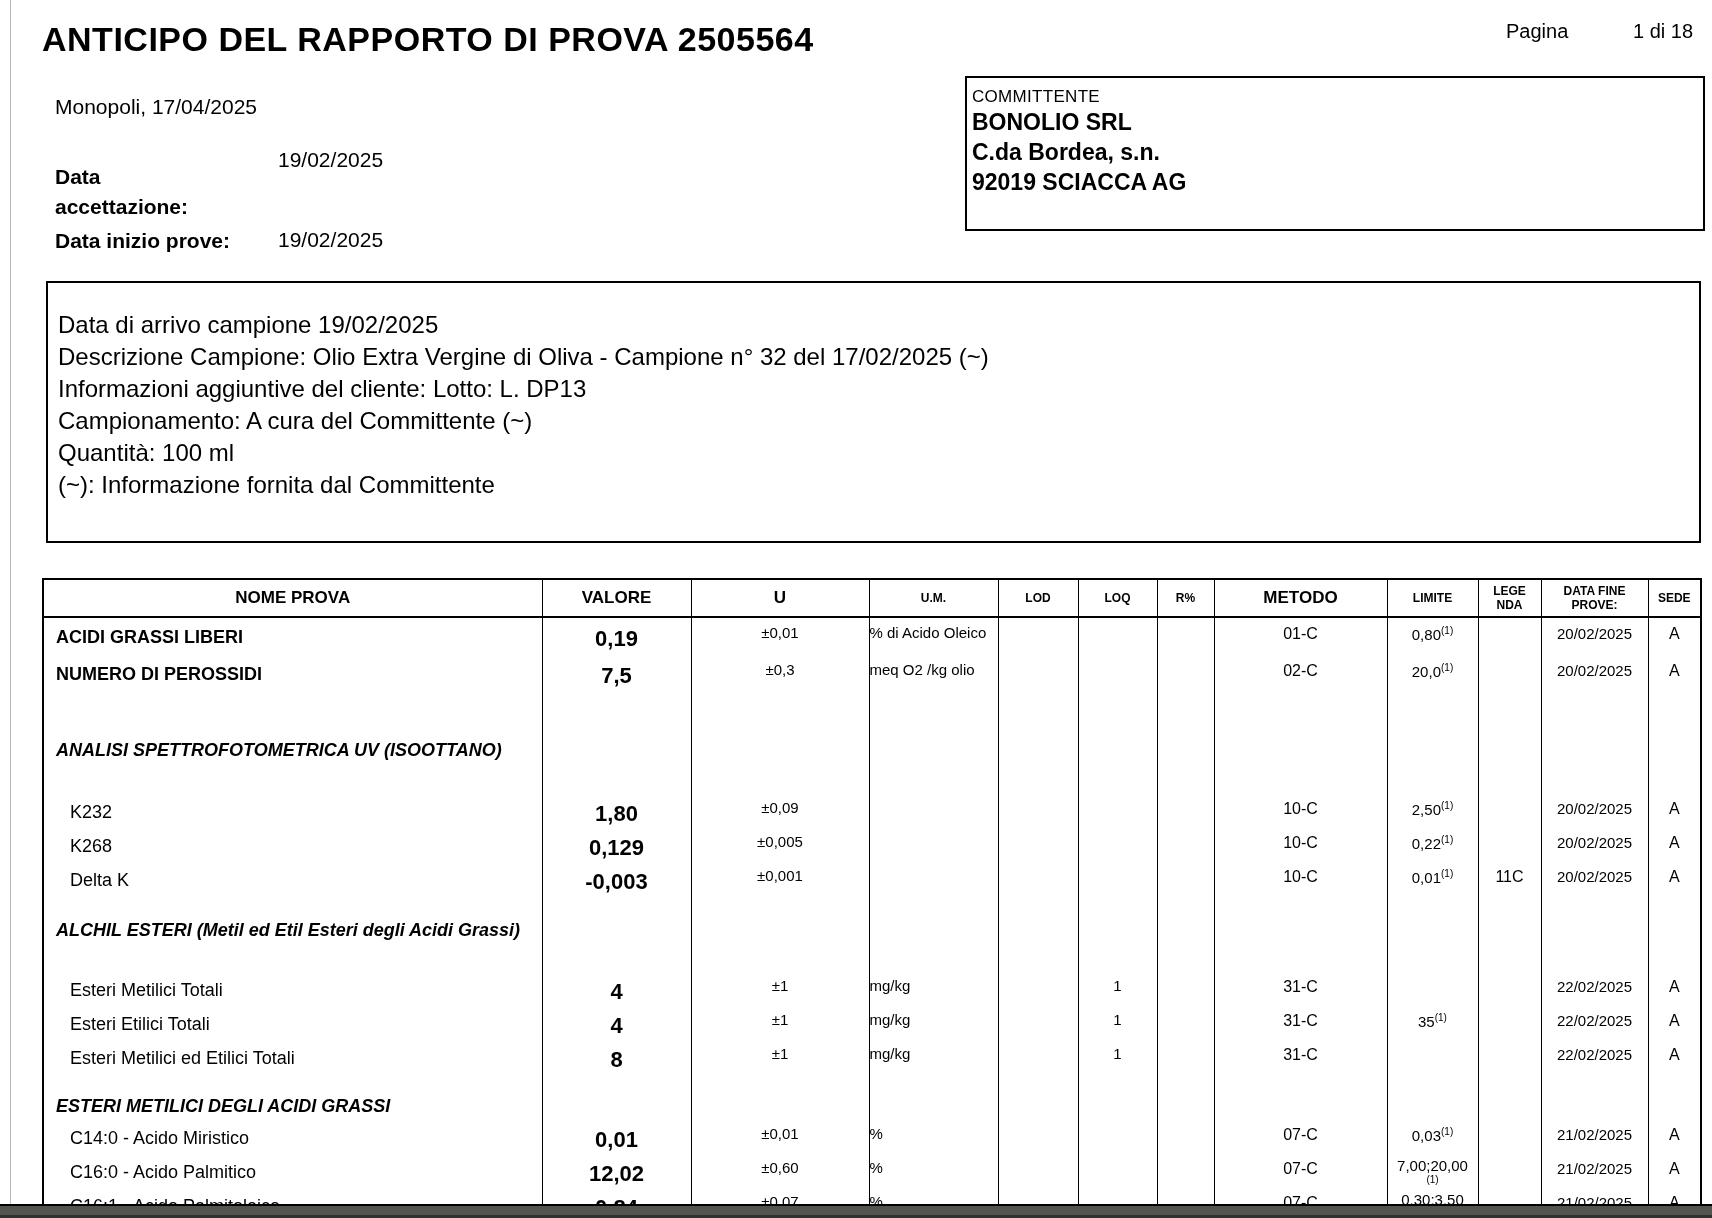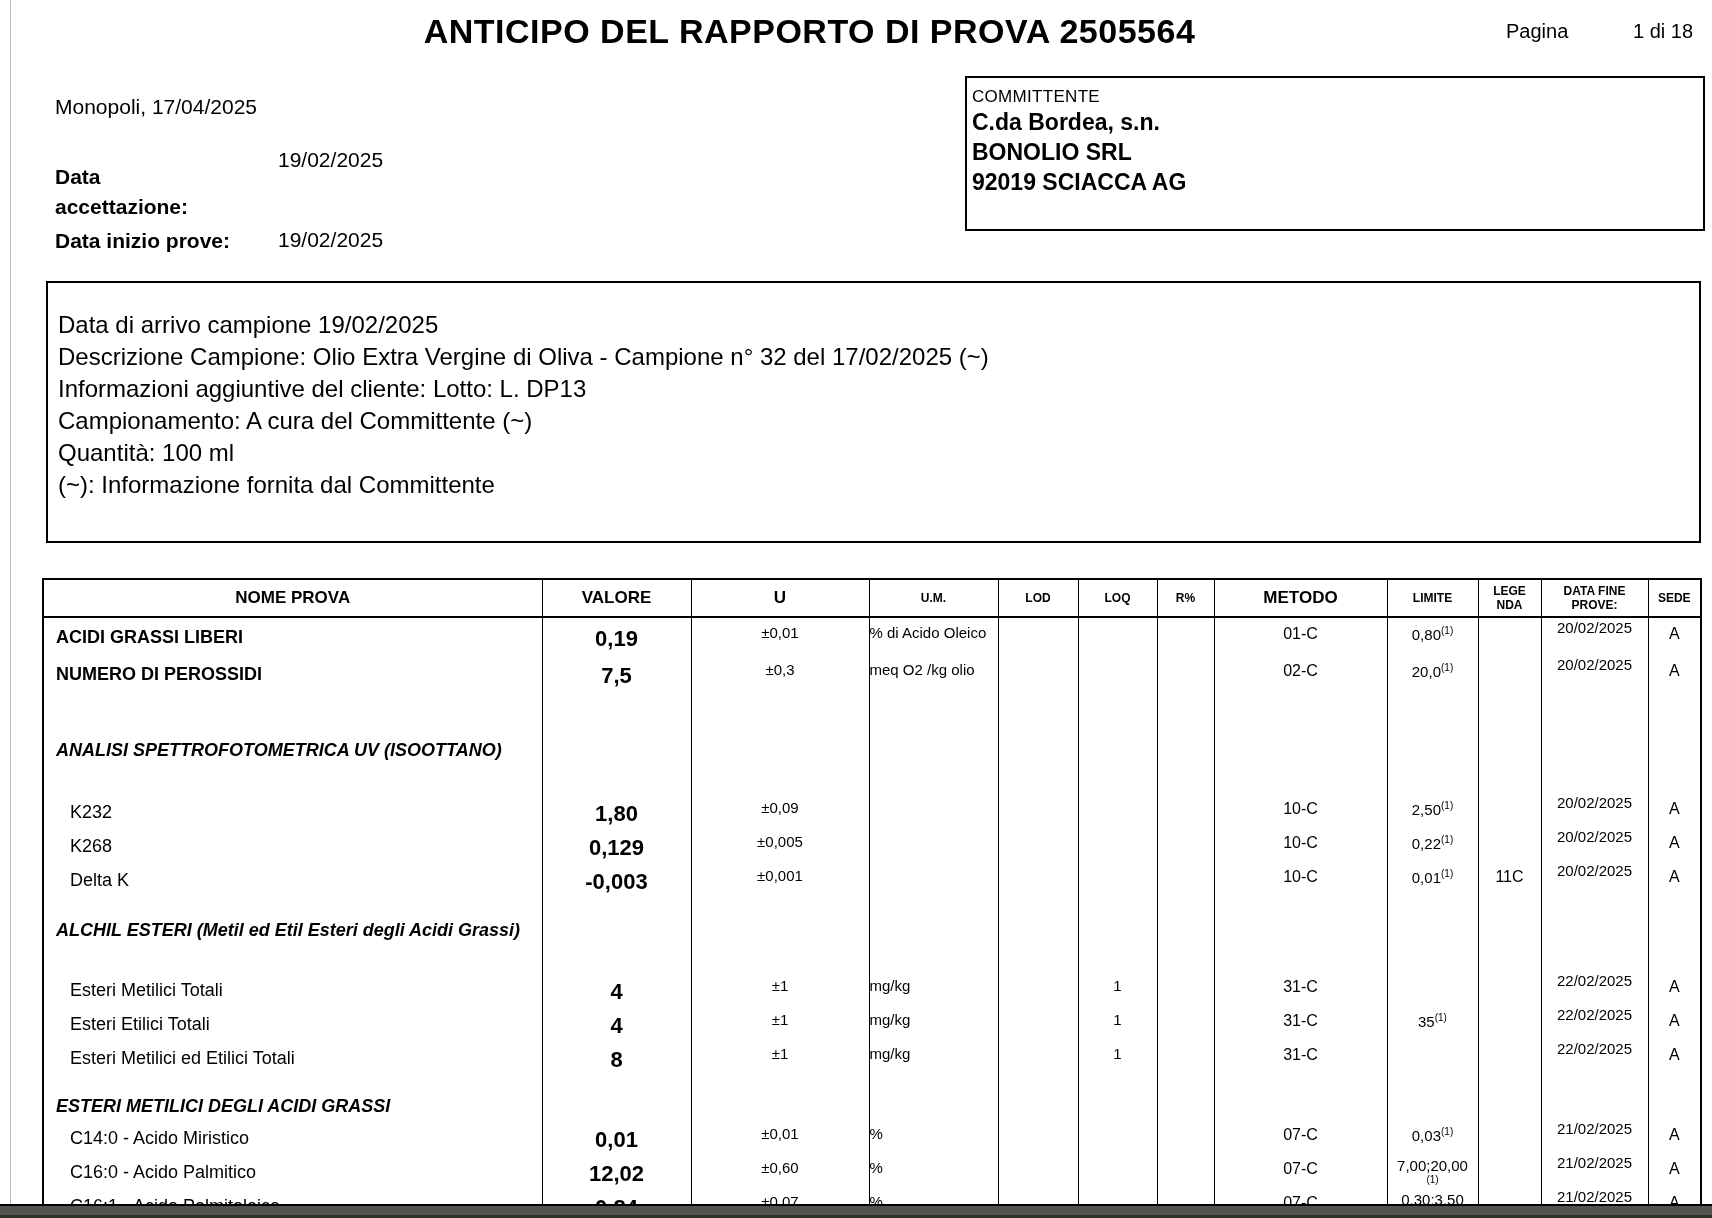--- a/index.html
+++ b/index.html
@@ -2,21 +2,21 @@
 <html><head>
 <meta charset="utf-8">
 <style>
   * { margin:0; padding:0; box-sizing:border-box; }
   html,body { width:1712px; height:1218px; background:#ffffff; overflow:hidden;
               font-family:"Liberation Sans", sans-serif; color:#000; }
   .abs { position:absolute; }
 
   #page-edge { left:10px; top:0; width:1px; height:1204px; background:#b9b9b9; }
 
-  #doc-title { left:42px; top:12px; width:1535px; text-align:center;
+  #doc-title { left:42px; top:20px; width:1535px; 
                font-size:34px; font-weight:bold; letter-spacing:0.5px; }
   #pagina-label { left:1506px; top:20px; font-size:20px; }
   #pagina-value { left:1633px; top:20px; font-size:20px; }
 
   #place-date { left:55px; top:95px; font-size:21px; }
 
   .field-label { font-size:21px; font-weight:bold; white-space:pre-line; line-height:30px; }
   .field-value { font-size:21px; }
   #accept-label { left:55px; top:162px; }
   #accept-value { left:278px; top:148px; }
@@ -50,21 +50,21 @@
   td.cell-valore { text-align:center; font-size:22px; font-weight:bold; padding-top:8px; }
   td.cell-u      { text-align:center; font-size:15px; padding-top:6px; }
   td.cell-um     { text-align:left; font-size:15px; padding-top:6px; line-height:18px; }
   td.cell-lod, td.cell-loq, td.cell-r
                  { text-align:center; font-size:15px; padding-top:6px; }
   td.cell-metodo { text-align:center; font-size:16px; padding-top:7px; }
   td.cell-limite { text-align:center; font-size:15px; padding-top:5px; line-height:16px; }
   td.cell-limite sup { font-size:10px; }
   td.cell-limite .lim-wrap sup { display:block; text-align:center; line-height:11px; }
   td.cell-legenda{ text-align:center; font-size:16px; padding-top:7px; }
-  td.cell-data   { text-align:center; font-size:15px; padding-top:1px; }
+  td.cell-data   { text-align:center; font-size:15px; padding-top:7px; }
   td.cell-sede   { text-align:center; font-size:16px; padding-top:7px; }
 
   #bottom-band { left:0; top:1204px; width:1712px; height:14px;
                  background:linear-gradient(to bottom,
                    #000000 0px, #000000 2px,
                    #53534f 2px, #53534f 11px,
                    #30302e 11px, #30302e 14px); }
 </style>
 </head>
 <body>
@@ -78,22 +78,22 @@
 <div id="place-date" class="abs">Monopoli, 17/04/2025</div>
 
 <div id="accept-label" class="abs field-label">Data
 accettazione:</div>
 <div id="accept-value" class="abs field-value">19/02/2025</div>
 <div id="start-label" class="abs field-label">Data inizio prove:</div>
 <div id="start-value" class="abs field-value">19/02/2025</div>
 
 <div id="committente-box" class="abs">
   <div id="committente-label">COMMITTENTE</div>
+  <div class="committente-line">BONOLIO SRL</div>
   <div class="committente-line">C.da Bordea, s.n.</div>
-  <div class="committente-line">BONOLIO SRL</div>
   <div class="committente-line">92019 SCIACCA AG</div>
 </div>
 
 <div id="info-box" class="abs">
   <div class="info-line">Data di arrivo campione 19/02/2025</div>
   <div class="info-line">Descrizione Campione: Olio Extra Vergine di Oliva - Campione n° 32 del 17/02/2025 (~)</div>
   <div class="info-line">Informazioni aggiuntive del cliente: Lotto: L. DP13</div>
   <div class="info-line">Campionamento: A cura del Committente (~)</div>
   <div class="info-line">Quantità: 100 ml</div>
   <div class="info-line">(~): Informazione fornita dal Committente</div>

